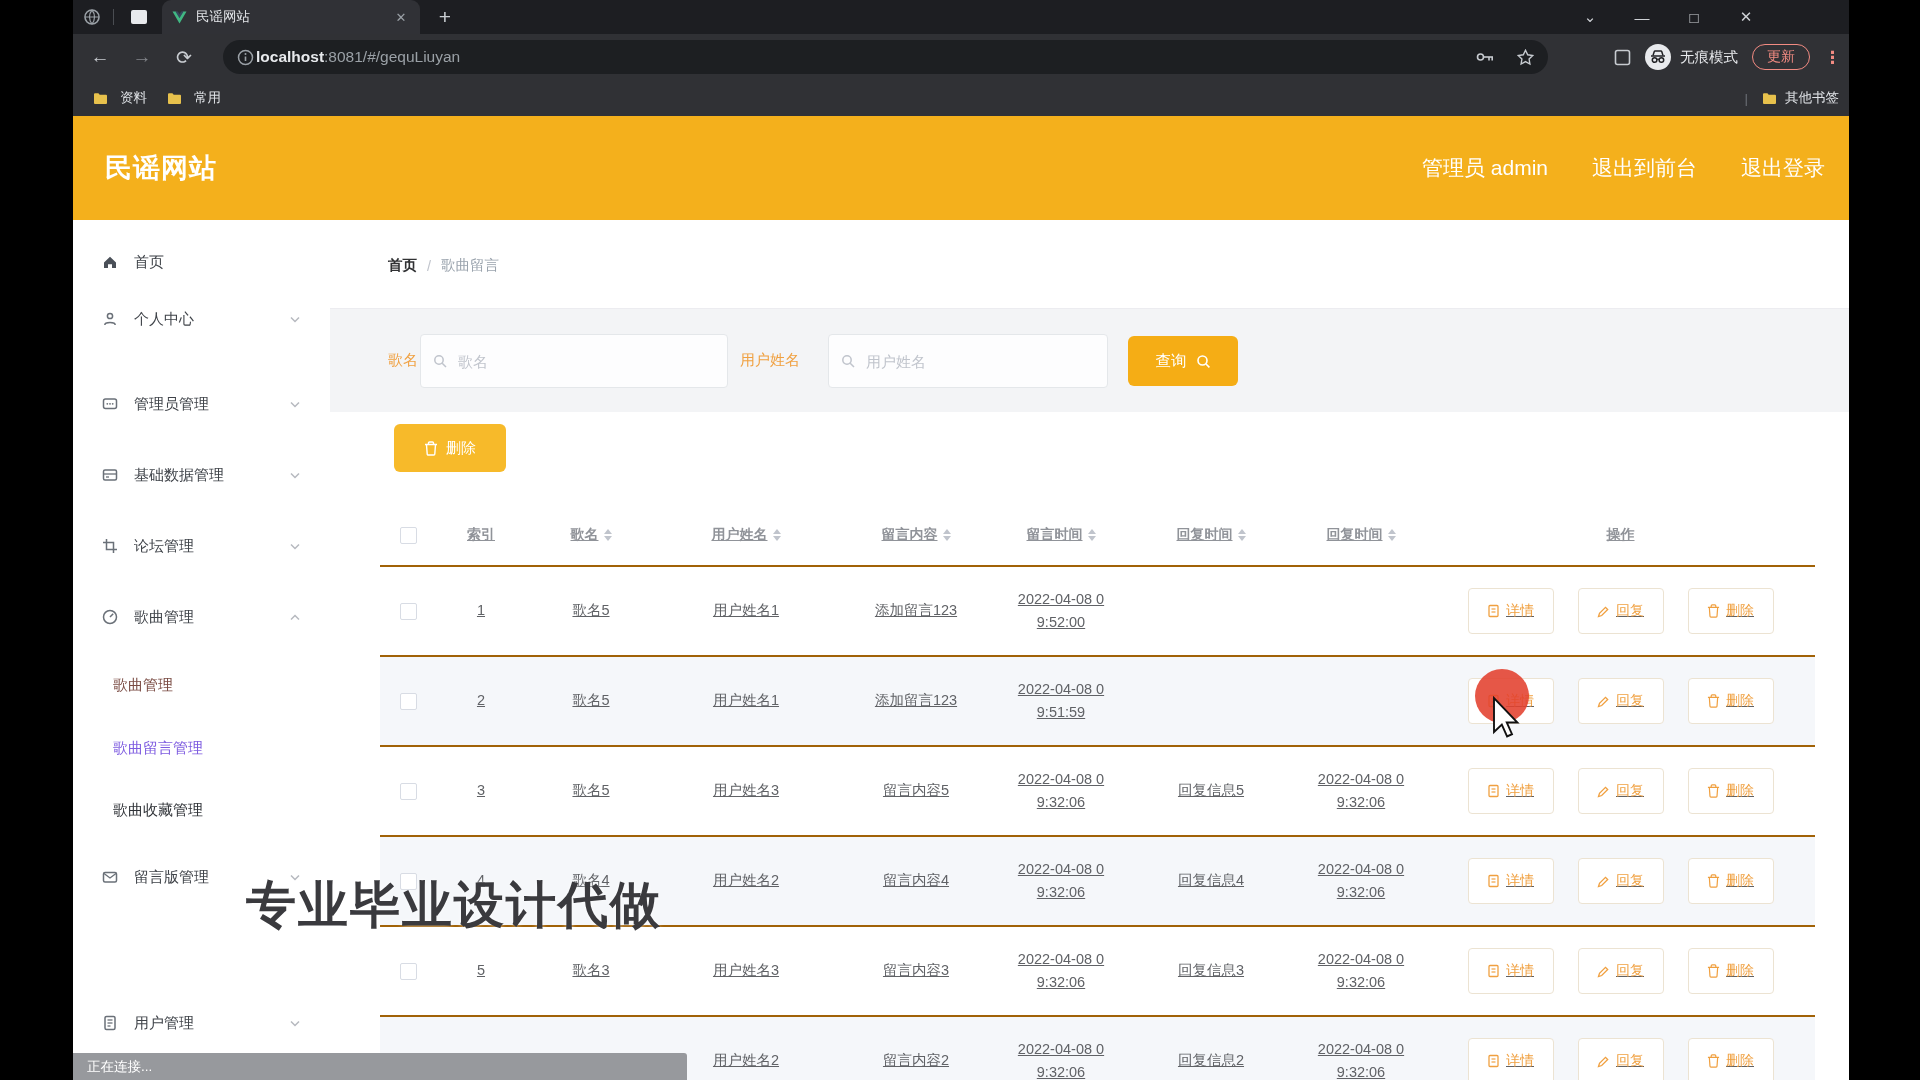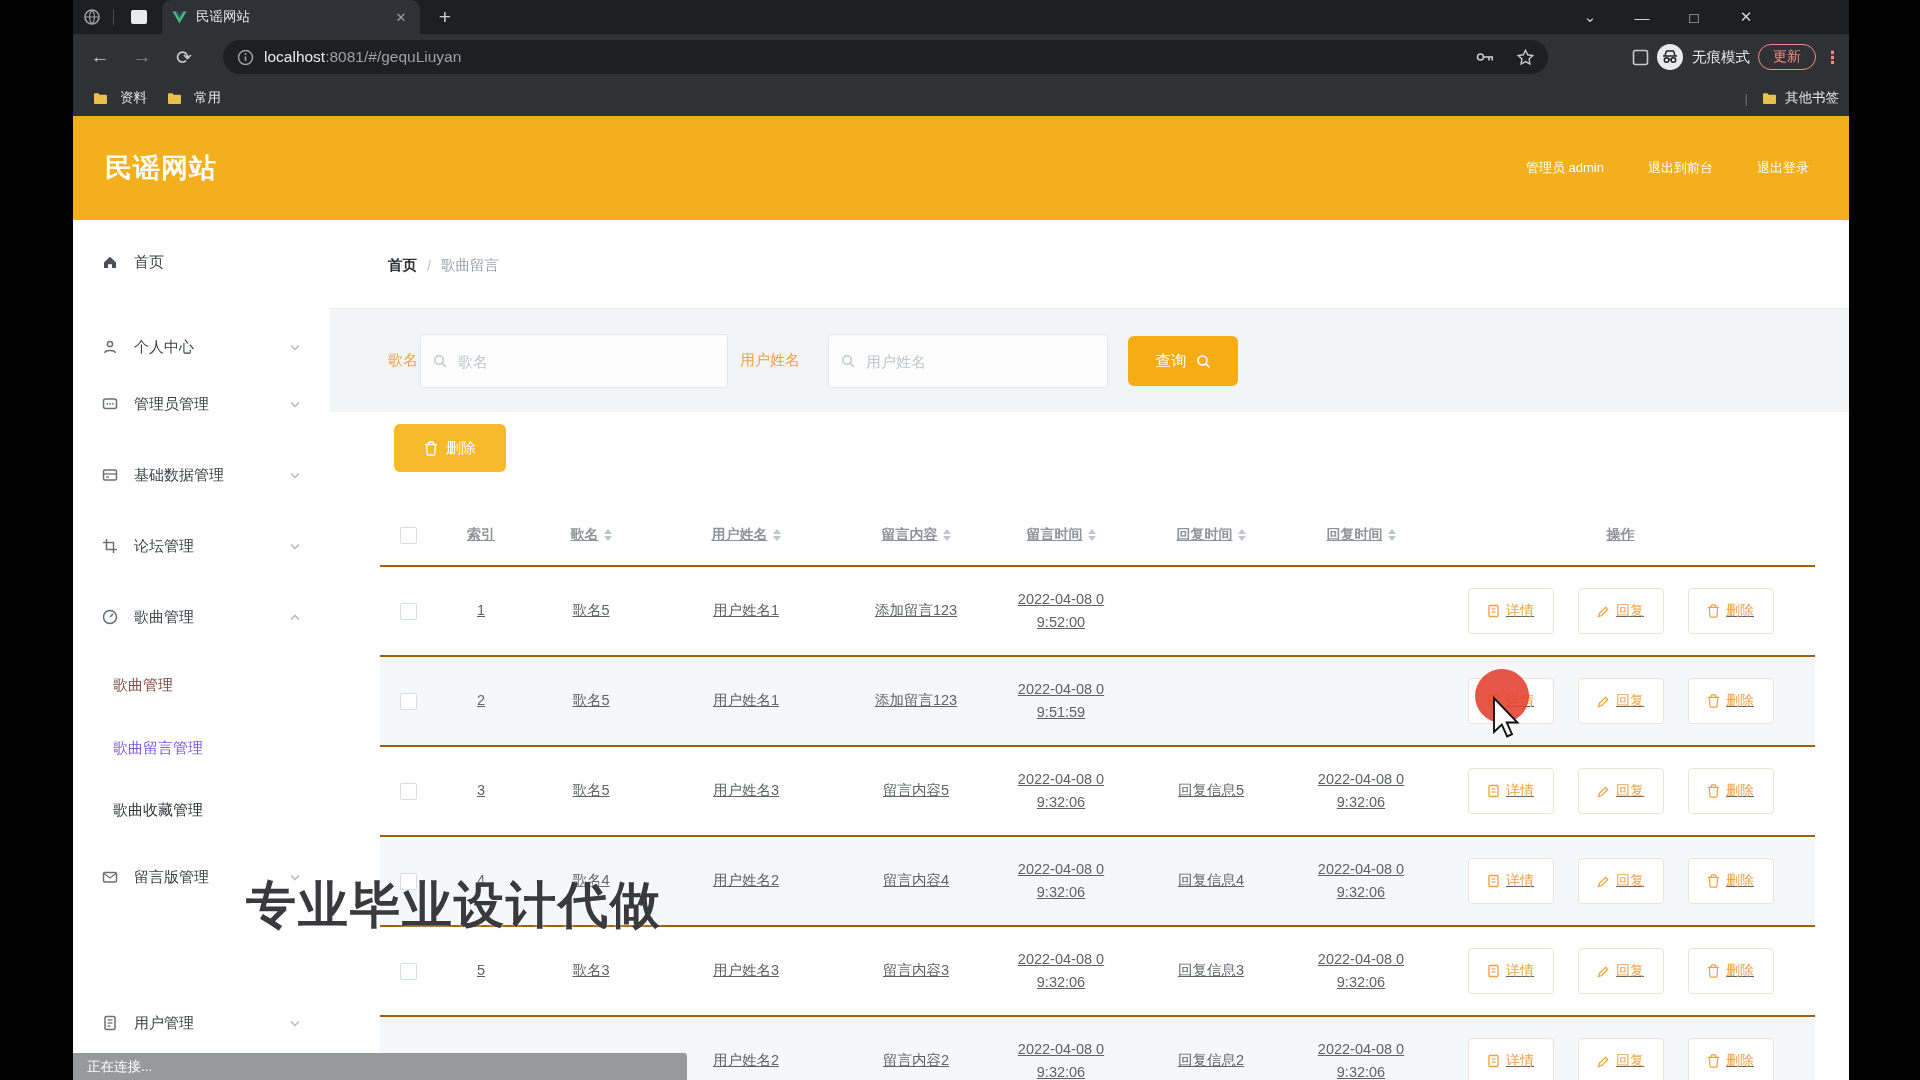--- a/index.html
+++ b/index.html
@@ -18,38 +18,38 @@
   .tab-title{color:#e4e6ea;font-size:13.5px;margin-left:9px;flex:1;white-space:nowrap;overflow:hidden;}
   .tab-close{color:#9aa0a6;font-size:13px;width:18px;height:18px;display:flex;align-items:center;justify-content:center;border-radius:50%;}
   .newtab{color:#c9cdd2;font-size:21px;margin-left:12px;width:26px;height:26px;display:flex;align-items:center;justify-content:center;}
   .wincontrols{position:absolute;right:92px;top:0;height:34px;display:flex;align-items:center;gap:30px;color:#cfd2d6;font-size:15px;}
   .wincontrols span{display:inline-flex;align-items:center;justify-content:center;width:22px;height:22px;}
 
   .toolbar{position:absolute;left:0;top:34px;width:100%;height:46px;background:#303135;display:flex;align-items:center;}
   .navbtn{width:30px;height:30px;display:flex;align-items:center;justify-content:center;font-size:19px;color:#c9cdd2;margin-left:12px;}
   .navbtn.fwd{color:#84878c;}
   .omnibox{position:absolute;left:150px;top:6px;width:1325px;height:34px;background:#1d1f22;border-radius:17px;display:flex;align-items:center;padding:0 14px;box-sizing:border-box;color:#9aa0a6;}
-  .omni-host{color:#e8eaed;font-size:15.5px;margin-left:10px;font-weight:normal;}
+  .omni-host{color:#e8eaed;font-size:15.5px;margin-left:2px;font-weight:bold;}
   .omni-path{color:#9aa0a6;font-size:15.5px;flex:1;}
   .omni-icons{display:flex;align-items:center;gap:22px;}
-  .tool-right{position:absolute;right:8px;top:0;height:46px;display:flex;align-items:center;gap:8px;}
+  .tool-right{position:absolute;right:8px;top:0;height:46px;display:flex;align-items:center;gap:14px;}
   .incog{display:flex;align-items:center;gap:9px;color:#e8eaed;font-size:14.5px;}
   .incog-badge{width:26px;height:26px;border-radius:50%;background:#e8eaed;display:flex;align-items:center;justify-content:center;}
   .update-pill{border:1.5px solid #f28b82;color:#f28b82;font-size:14px;border-radius:14px;padding:3px 14px;}
   .menu-dots{color:#f28b82;font-size:17px;font-weight:bold;}
 
   .bookmarks{position:absolute;left:0;top:80px;width:100%;height:36px;background:#303135;display:flex;align-items:center;color:#dfe2e6;font-size:13.5px;}
   .bm{display:flex;align-items:center;gap:12px;margin-left:20px;}
   .bm-right{position:absolute;right:10px;display:flex;align-items:center;gap:8px;}
   .bm-sep{color:#6b6f75;margin-right:6px;}
 
   
   .appbar{position:absolute;left:0;top:116px;width:100%;height:104px;background:#f4b01c;display:flex;align-items:center;}
   .brand{color:#fff;font-size:27px;font-weight:bold;margin-left:32px;letter-spacing:1px;}
-  .appbar-right{position:absolute;right:40px;display:flex;align-items:center;gap:44px;color:#fff;font-size:13px;}
+  .appbar-right{position:absolute;right:24px;display:flex;align-items:center;gap:44px;color:#fff;font-size:21px;}
 
   
   .page{position:absolute;left:0;top:220px;width:100%;height:860px;background:#fff;}
   .sidebar{position:absolute;left:0;top:0;width:257px;height:100%;background:#fff;}
   .side-item{position:absolute;left:0;width:100%;height:46px;display:flex;align-items:center;padding-left:28px;box-sizing:border-box;color:#3f4349;font-size:15px;gap:15px;cursor:pointer;}
   .side-item .chev{position:absolute;right:30px;}
   .sub-item{position:absolute;left:0;width:100%;height:40px;display:flex;align-items:center;padding-left:40px;box-sizing:border-box;font-size:15px;cursor:pointer;}
   .sub-item.c1{color:#7a4b43;}
   .sub-item.active{color:#7d5be0;}
   .sub-item.c3{color:#2f3237;}
@@ -222,21 +222,21 @@
 
     <aside class="sidebar">
       <div class="side-item" style="top:19px">
         <span>
             <svg width="18" height="18" viewBox="0 0 18 18">
               <path d="M3 9.5 L9 3.8 L15 9.5 V15 H11 V11.2 H7 V15 H3 Z" fill="#4a5058"></path>
             </svg>
           </span>
         <span>首页</span>
       </div>
-      <div class="side-item" style="top:104px">
+      <div class="side-item" style="top:76px">
         <span>
             <svg width="18" height="18" viewBox="0 0 18 18">
               <circle cx="9" cy="6" r="2.6" fill="none" stroke="#6a7078" stroke-width="1.5"></circle>
               <path d="M3.8 15 c0-3.4 10.4-3.4 10.4 0" fill="none" stroke="#6a7078" stroke-width="1.5"></path>
             </svg>
           </span>
         <span>个人中心</span>
         <span class="chev">
             <svg width="10" height="7" viewBox="0 0 10 7">
               <polyline points="1,1.5 5,5.5 9,1.5" fill="none" stroke="#b6b9bf" stroke-width="1.5"></polyline>

